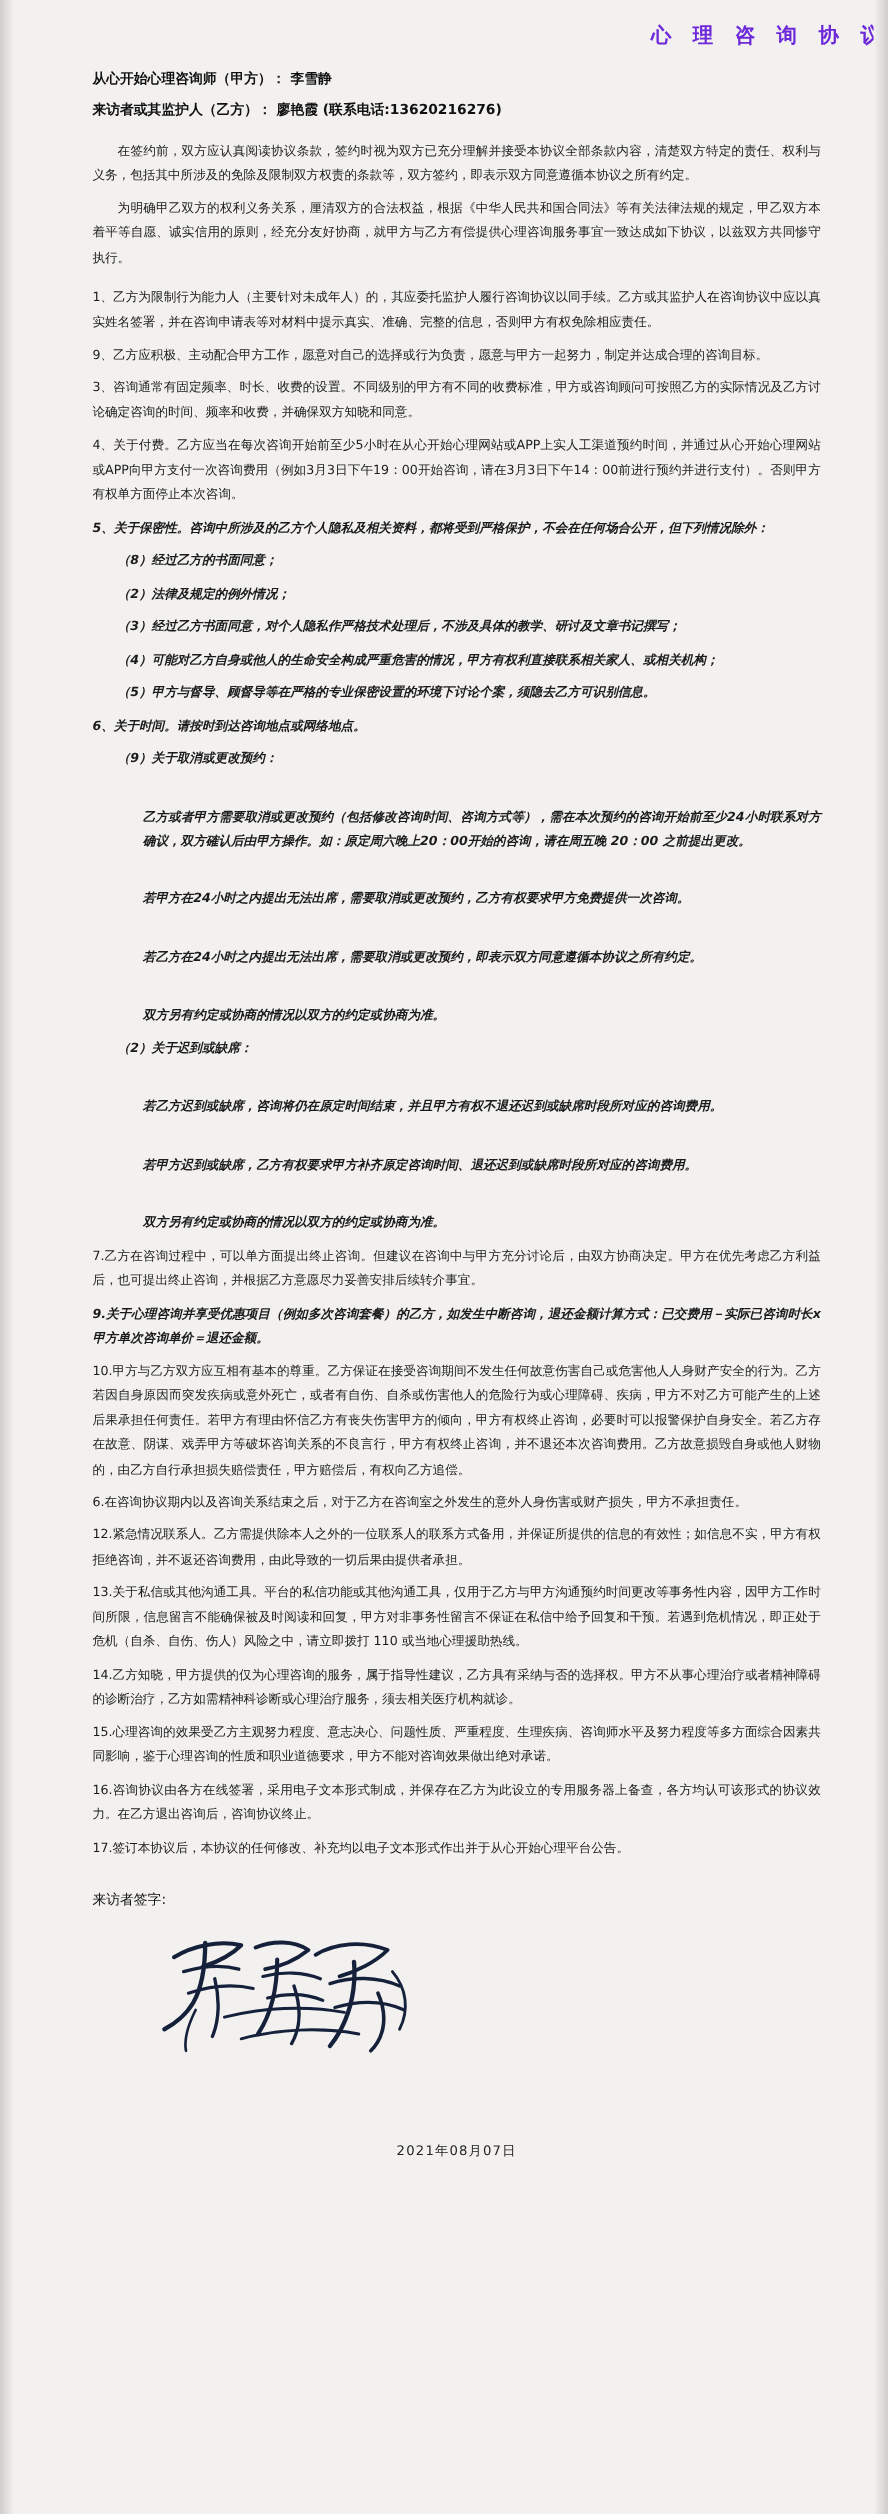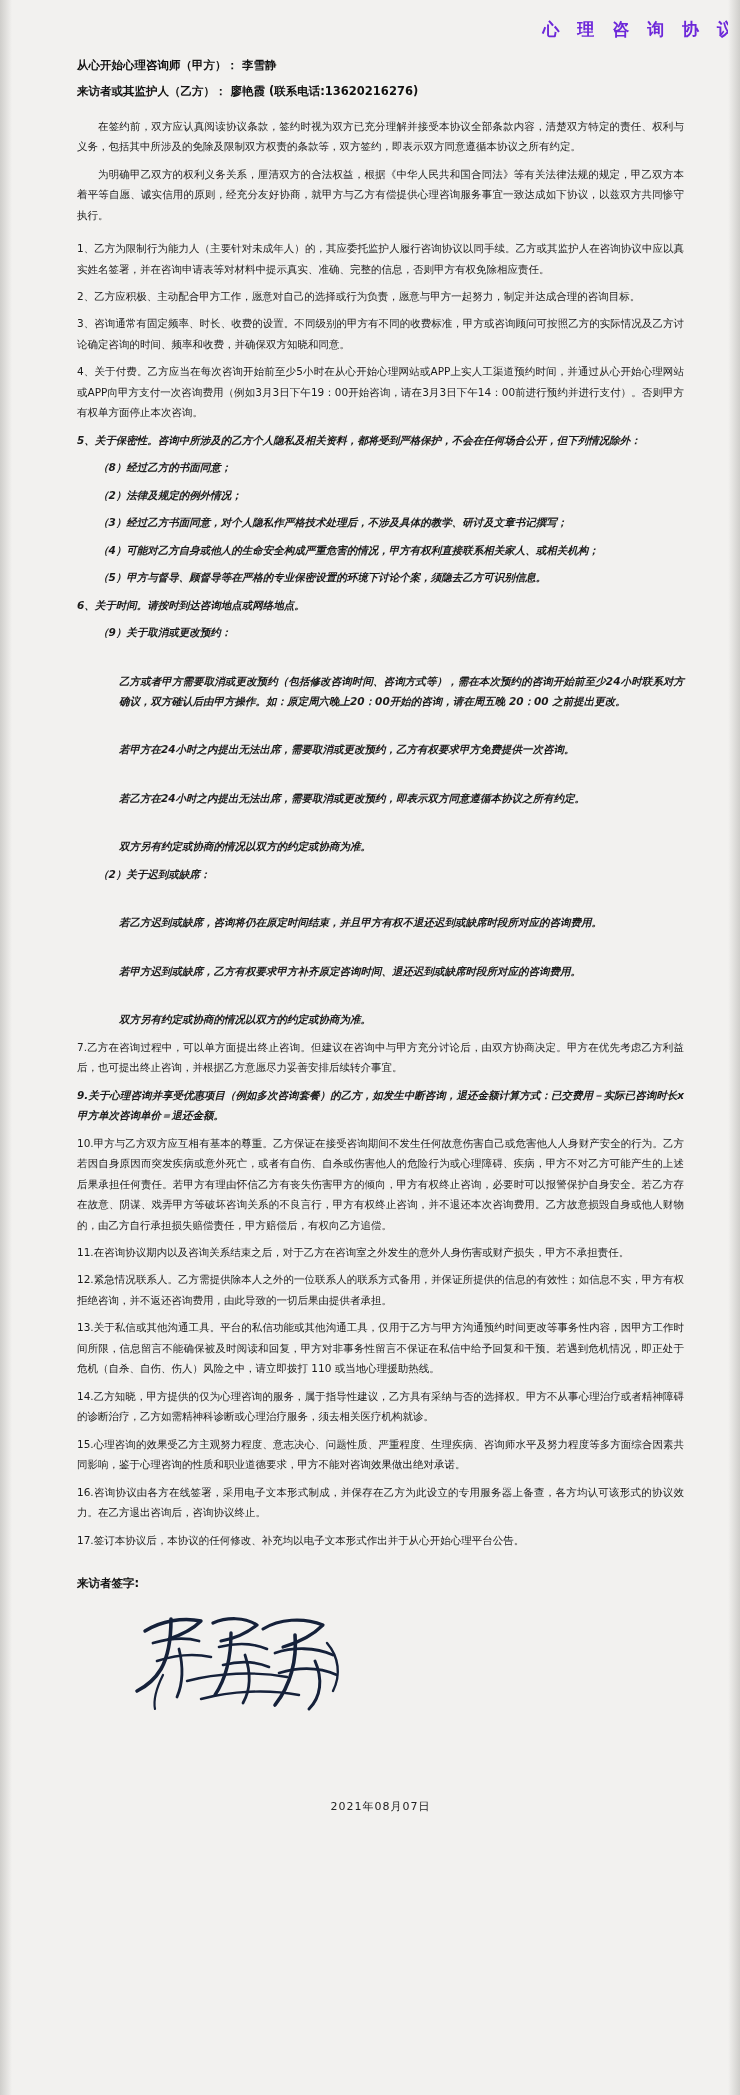--- a/index.html
+++ b/index.html
@@ -59,42 +59,42 @@
   }
   .para.sub2 {
     padding-left: 42px;
     margin-top: 28px;
   }
   .gap {
     height: 6px;
   }
   .sign-label {
     font-size: 11.5px;
-    font-weight: bold;
+    font-weight: normal;
     color: #111;
     margin-top: 26px;
     padding-left: 0;
   }
   .signature-area {
     height: 150px;
     position: relative;
     margin-top: 4px;
   }
   .signature {
     position: absolute;
     left: 50px;
     top: 8px;
     width: 230px;
     height: 120px;
   }
   .date-line {
     text-align: center;
     font-size: 11px;
     color: #222;
-    margin-top: 54px;
+    margin-top: 40px;
     letter-spacing: 1px;
   }
   .spine {
     position: absolute;
     left: 0;
     top: 0;
     bottom: 0;
     width: 12px;
     background: linear-gradient(to right, #cfcecb, #f2f1ef);
     pointer-events: none;
@@ -123,21 +123,21 @@
     <div class="party-line">来访者或其监护人（乙方）： 廖艳霞 (联系电话:13620216276)</div>
 
     <div class="gap"></div>
 
     <div class="para indent">在签约前，双方应认真阅读协议条款，签约时视为双方已充分理解并接受本协议全部条款内容，清楚双方特定的责任、权利与义务，包括其中所涉及的免除及限制双方权责的条款等，双方签约，即表示双方同意遵循本协议之所有约定。</div>
     <div class="para indent">为明确甲乙双方的权利义务关系，厘清双方的合法权益，根据《中华人民共和国合同法》等有关法律法规的规定，甲乙双方本着平等自愿、诚实信用的原则，经充分友好协商，就甲方与乙方有偿提供心理咨询服务事宜一致达成如下协议，以兹双方共同惨守执行。</div>
 
     <div class="gap"></div>
 
     <div class="para">1、乙方为限制行为能力人（主要针对未成年人）的，其应委托监护人履行咨询协议以同手续。乙方或其监护人在咨询协议中应以真实姓名签署，并在咨询申请表等对材料中提示真实、准确、完整的信息，否则甲方有权免除相应责任。</div>
-    <div class="para">2、乙方应积极、主动配合甲方工作，愿意对自己的选择或行为负责，愿意与甲方一起努力，制定并达成合理的咨询目标。</div>
+    <div class="para">9、乙方应积极、主动配合甲方工作，愿意对自己的选择或行为负责，愿意与甲方一起努力，制定并达成合理的咨询目标。</div>
     <div class="para">3、咨询通常有固定频率、时长、收费的设置。不同级别的甲方有不同的收费标准，甲方或咨询顾问可按照乙方的实际情况及乙方讨论确定咨询的时间、频率和收费，并确保双方知晓和同意。</div>
     <div class="para">4、关于付费。乙方应当在每次咨询开始前至少5小时在从心开始心理网站或APP上实人工渠道预约时间，并通过从心开始心理网站或APP向甲方支付一次咨询费用（例如3月3日下午19：00开始咨询，请在3月3日下午14：00前进行预约并进行支付）。否则甲方有权单方面停止本次咨询。</div>
 
     <div class="para bold">5、关于保密性。咨询中所涉及的乙方个人隐私及相关资料，都将受到严格保护，不会在任何场合公开，但下列情况除外：</div>
     <div class="para bold sub">（8）经过乙方的书面同意；</div>
     <div class="para bold sub">（2）法律及规定的例外情况；</div>
     <div class="para bold sub">（3）经过乙方书面同意，对个人隐私作严格技术处理后，不涉及具体的教学、研讨及文章书记撰写；</div>
     <div class="para bold sub">（4）可能对乙方自身或他人的生命安全构成严重危害的情况，甲方有权利直接联系相关家人、或相关机构；</div>
     <div class="para bold sub">（5）甲方与督导、顾督导等在严格的专业保密设置的环境下讨论个案，须隐去乙方可识别信息。</div>
 
@@ -148,21 +148,21 @@
     <div class="para bold sub2">若乙方在24小时之内提出无法出席，需要取消或更改预约，即表示双方同意遵循本协议之所有约定。</div>
     <div class="para bold sub2">双方另有约定或协商的情况以双方的约定或协商为准。</div>
     <div class="para bold sub">（2）关于迟到或缺席：</div>
     <div class="para bold sub2">若乙方迟到或缺席，咨询将仍在原定时间结束，并且甲方有权不退还迟到或缺席时段所对应的咨询费用。</div>
     <div class="para bold sub2">若甲方迟到或缺席，乙方有权要求甲方补齐原定咨询时间、退还迟到或缺席时段所对应的咨询费用。</div>
     <div class="para bold sub2">双方另有约定或协商的情况以双方的约定或协商为准。</div>
 
     <div class="para">7.乙方在咨询过程中，可以单方面提出终止咨询。但建议在咨询中与甲方充分讨论后，由双方协商决定。甲方在优先考虑乙方利益后，也可提出终止咨询，并根据乙方意愿尽力妥善安排后续转介事宜。</div>
     <div class="para bold">9.关于心理咨询并享受优惠项目（例如多次咨询套餐）的乙方，如发生中断咨询，退还金额计算方式：已交费用－实际已咨询时长x甲方单次咨询单价＝退还金额。</div>
     <div class="para">10.甲方与乙方双方应互相有基本的尊重。乙方保证在接受咨询期间不发生任何故意伤害自己或危害他人人身财产安全的行为。乙方若因自身原因而突发疾病或意外死亡，或者有自伤、自杀或伤害他人的危险行为或心理障碍、疾病，甲方不对乙方可能产生的上述后果承担任何责任。若甲方有理由怀信乙方有丧失伤害甲方的倾向，甲方有权终止咨询，必要时可以报警保护自身安全。若乙方存在故意、阴谋、戏弄甲方等破坏咨询关系的不良言行，甲方有权终止咨询，并不退还本次咨询费用。乙方故意损毁自身或他人财物的，由乙方自行承担损失赔偿责任，甲方赔偿后，有权向乙方追偿。</div>
-    <div class="para">11.在咨询协议期内以及咨询关系结束之后，对于乙方在咨询室之外发生的意外人身伤害或财产损失，甲方不承担责任。</div>
+    <div class="para">6.在咨询协议期内以及咨询关系结束之后，对于乙方在咨询室之外发生的意外人身伤害或财产损失，甲方不承担责任。</div>
     <div class="para">12.紧急情况联系人。乙方需提供除本人之外的一位联系人的联系方式备用，并保证所提供的信息的有效性；如信息不实，甲方有权拒绝咨询，并不返还咨询费用，由此导致的一切后果由提供者承担。</div>
     <div class="para">13.关于私信或其他沟通工具。平台的私信功能或其他沟通工具，仅用于乙方与甲方沟通预约时间更改等事务性内容，因甲方工作时间所限，信息留言不能确保被及时阅读和回复，甲方对非事务性留言不保证在私信中给予回复和干预。若遇到危机情况，即正处于危机（自杀、自伤、伤人）风险之中，请立即拨打 110 或当地心理援助热线。</div>
     <div class="para">14.乙方知晓，甲方提供的仅为心理咨询的服务，属于指导性建议，乙方具有采纳与否的选择权。甲方不从事心理治疗或者精神障碍的诊断治疗，乙方如需精神科诊断或心理治疗服务，须去相关医疗机构就诊。</div>
     <div class="para">15.心理咨询的效果受乙方主观努力程度、意志决心、问题性质、严重程度、生理疾病、咨询师水平及努力程度等多方面综合因素共同影响，鉴于心理咨询的性质和职业道德要求，甲方不能对咨询效果做出绝对承诺。</div>
     <div class="para">16.咨询协议由各方在线签署，采用电子文本形式制成，并保存在乙方为此设立的专用服务器上备查，各方均认可该形式的协议效力。在乙方退出咨询后，咨询协议终止。</div>
     <div class="para">17.签订本协议后，本协议的任何修改、补充均以电子文本形式作出并于从心开始心理平台公告。</div>
 
     <div class="sign-label">来访者签字:</div>
 
     <div class="signature-area">

